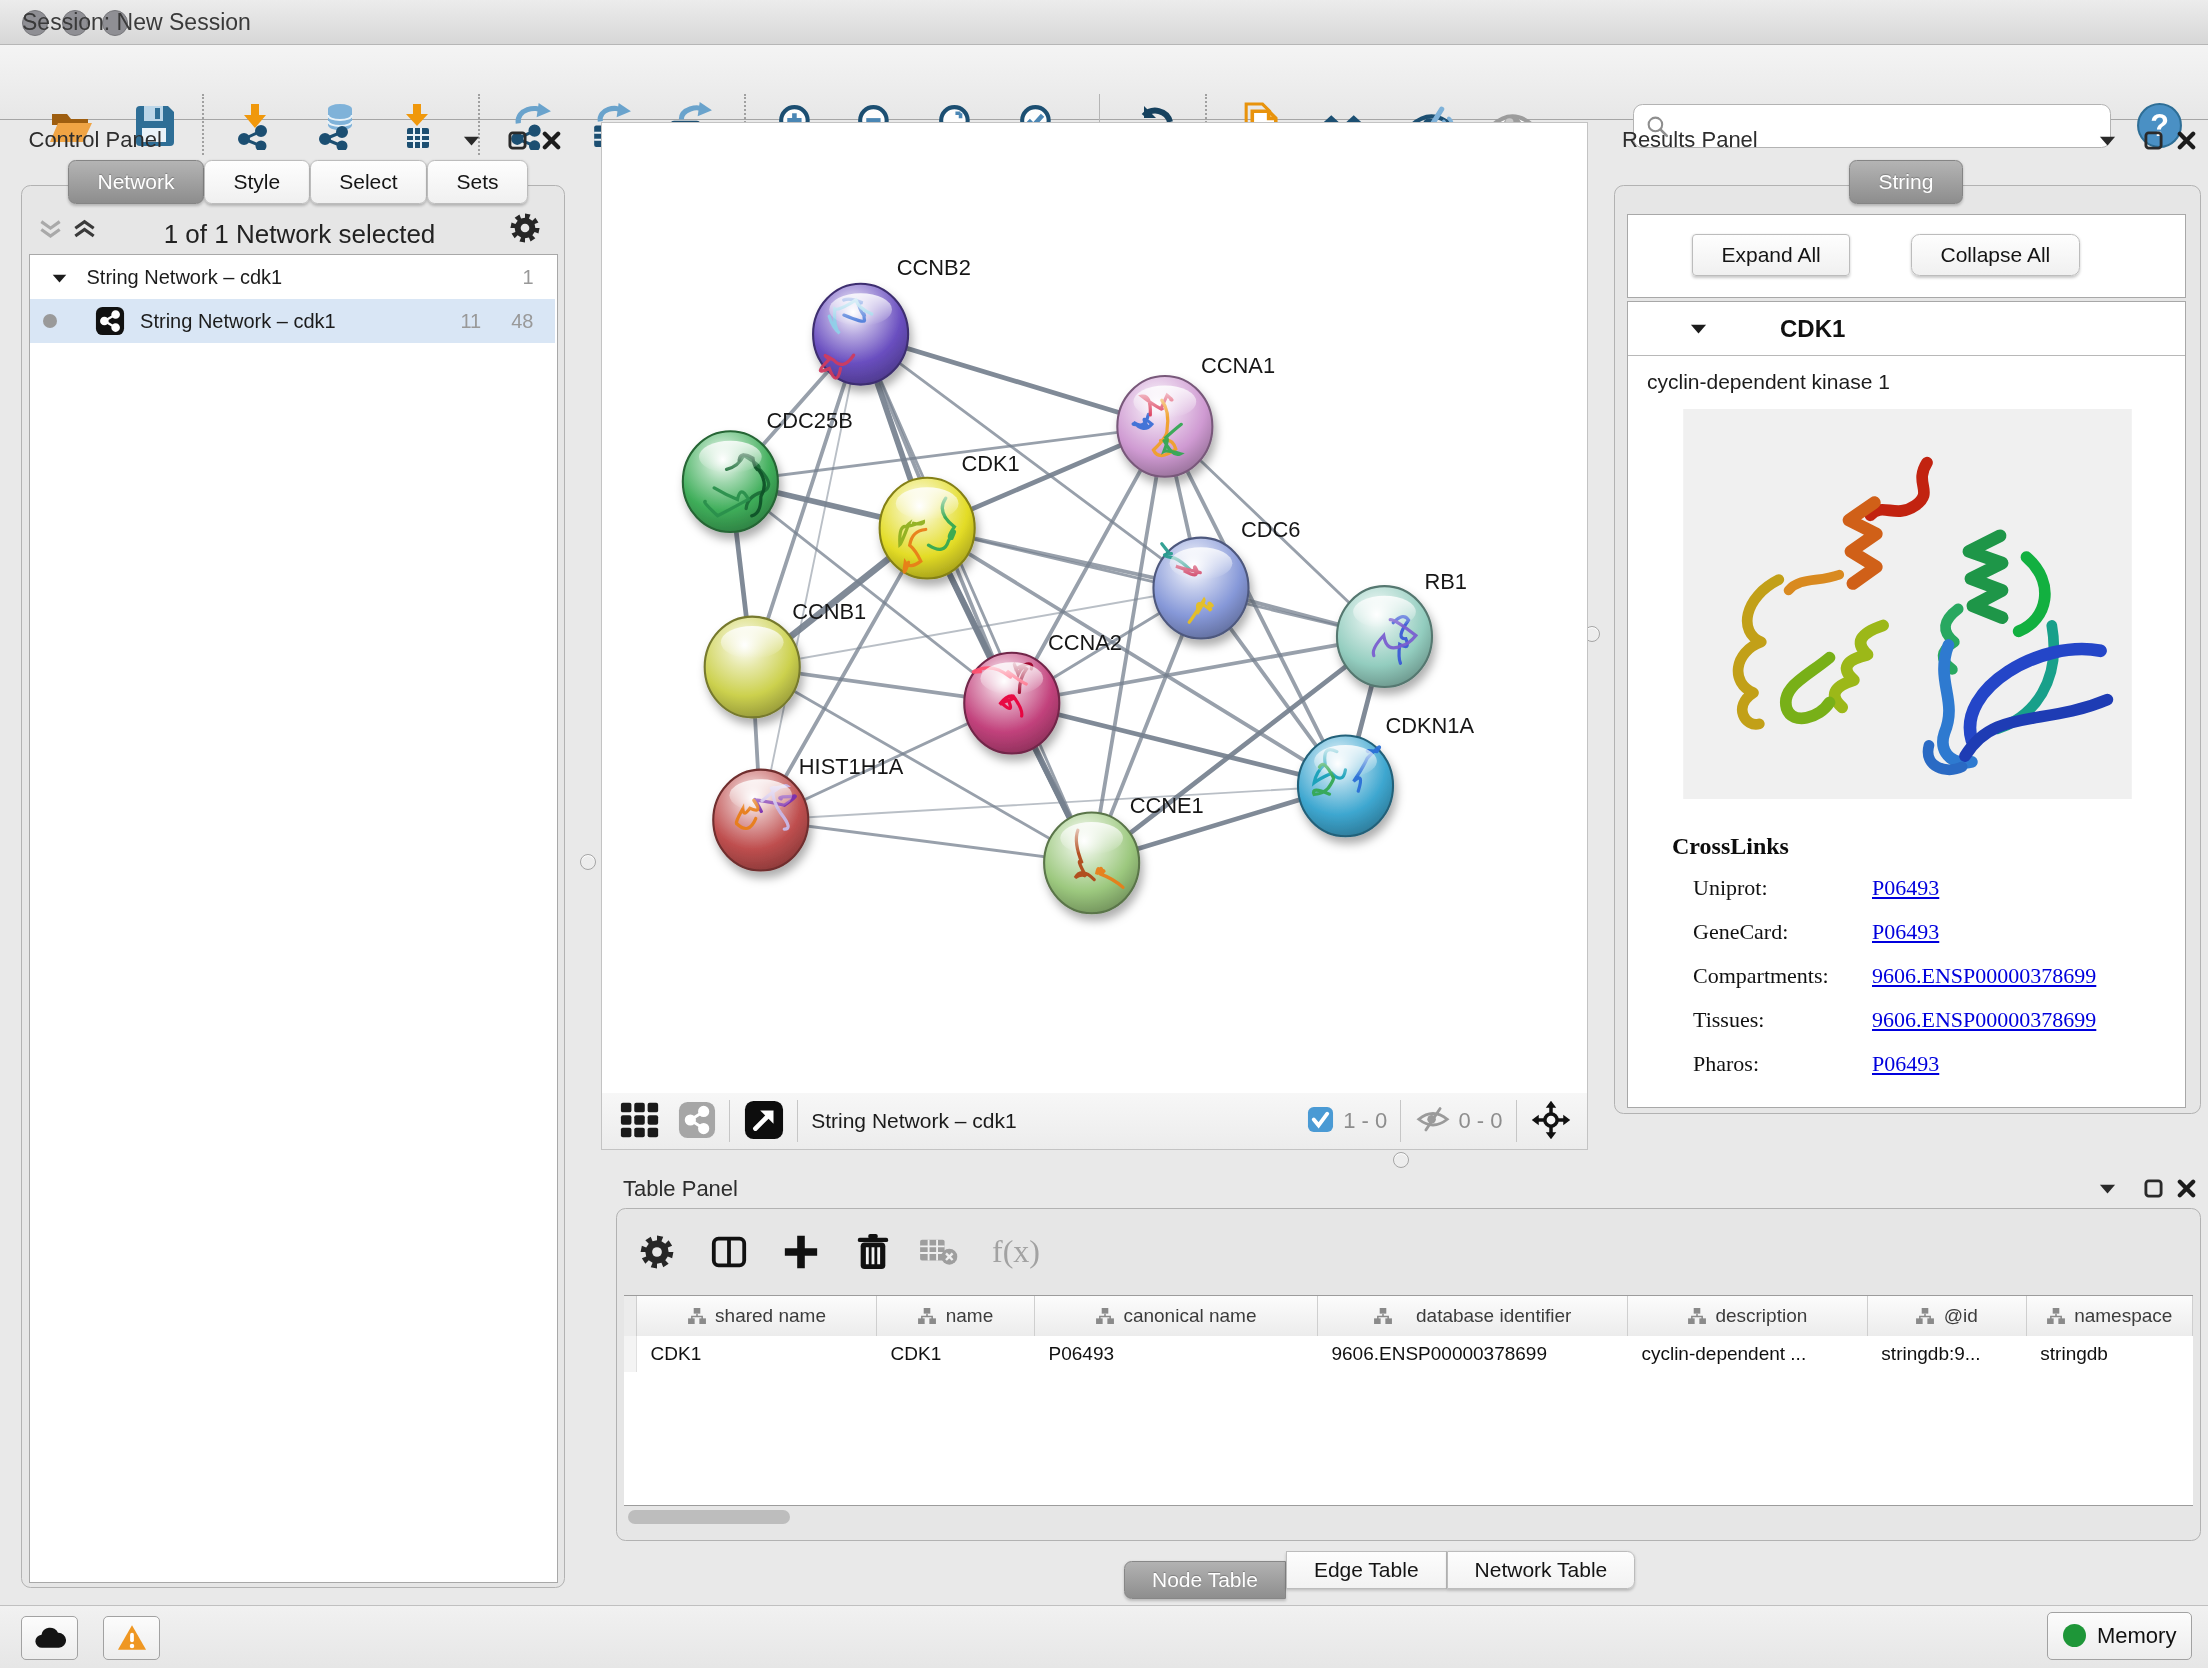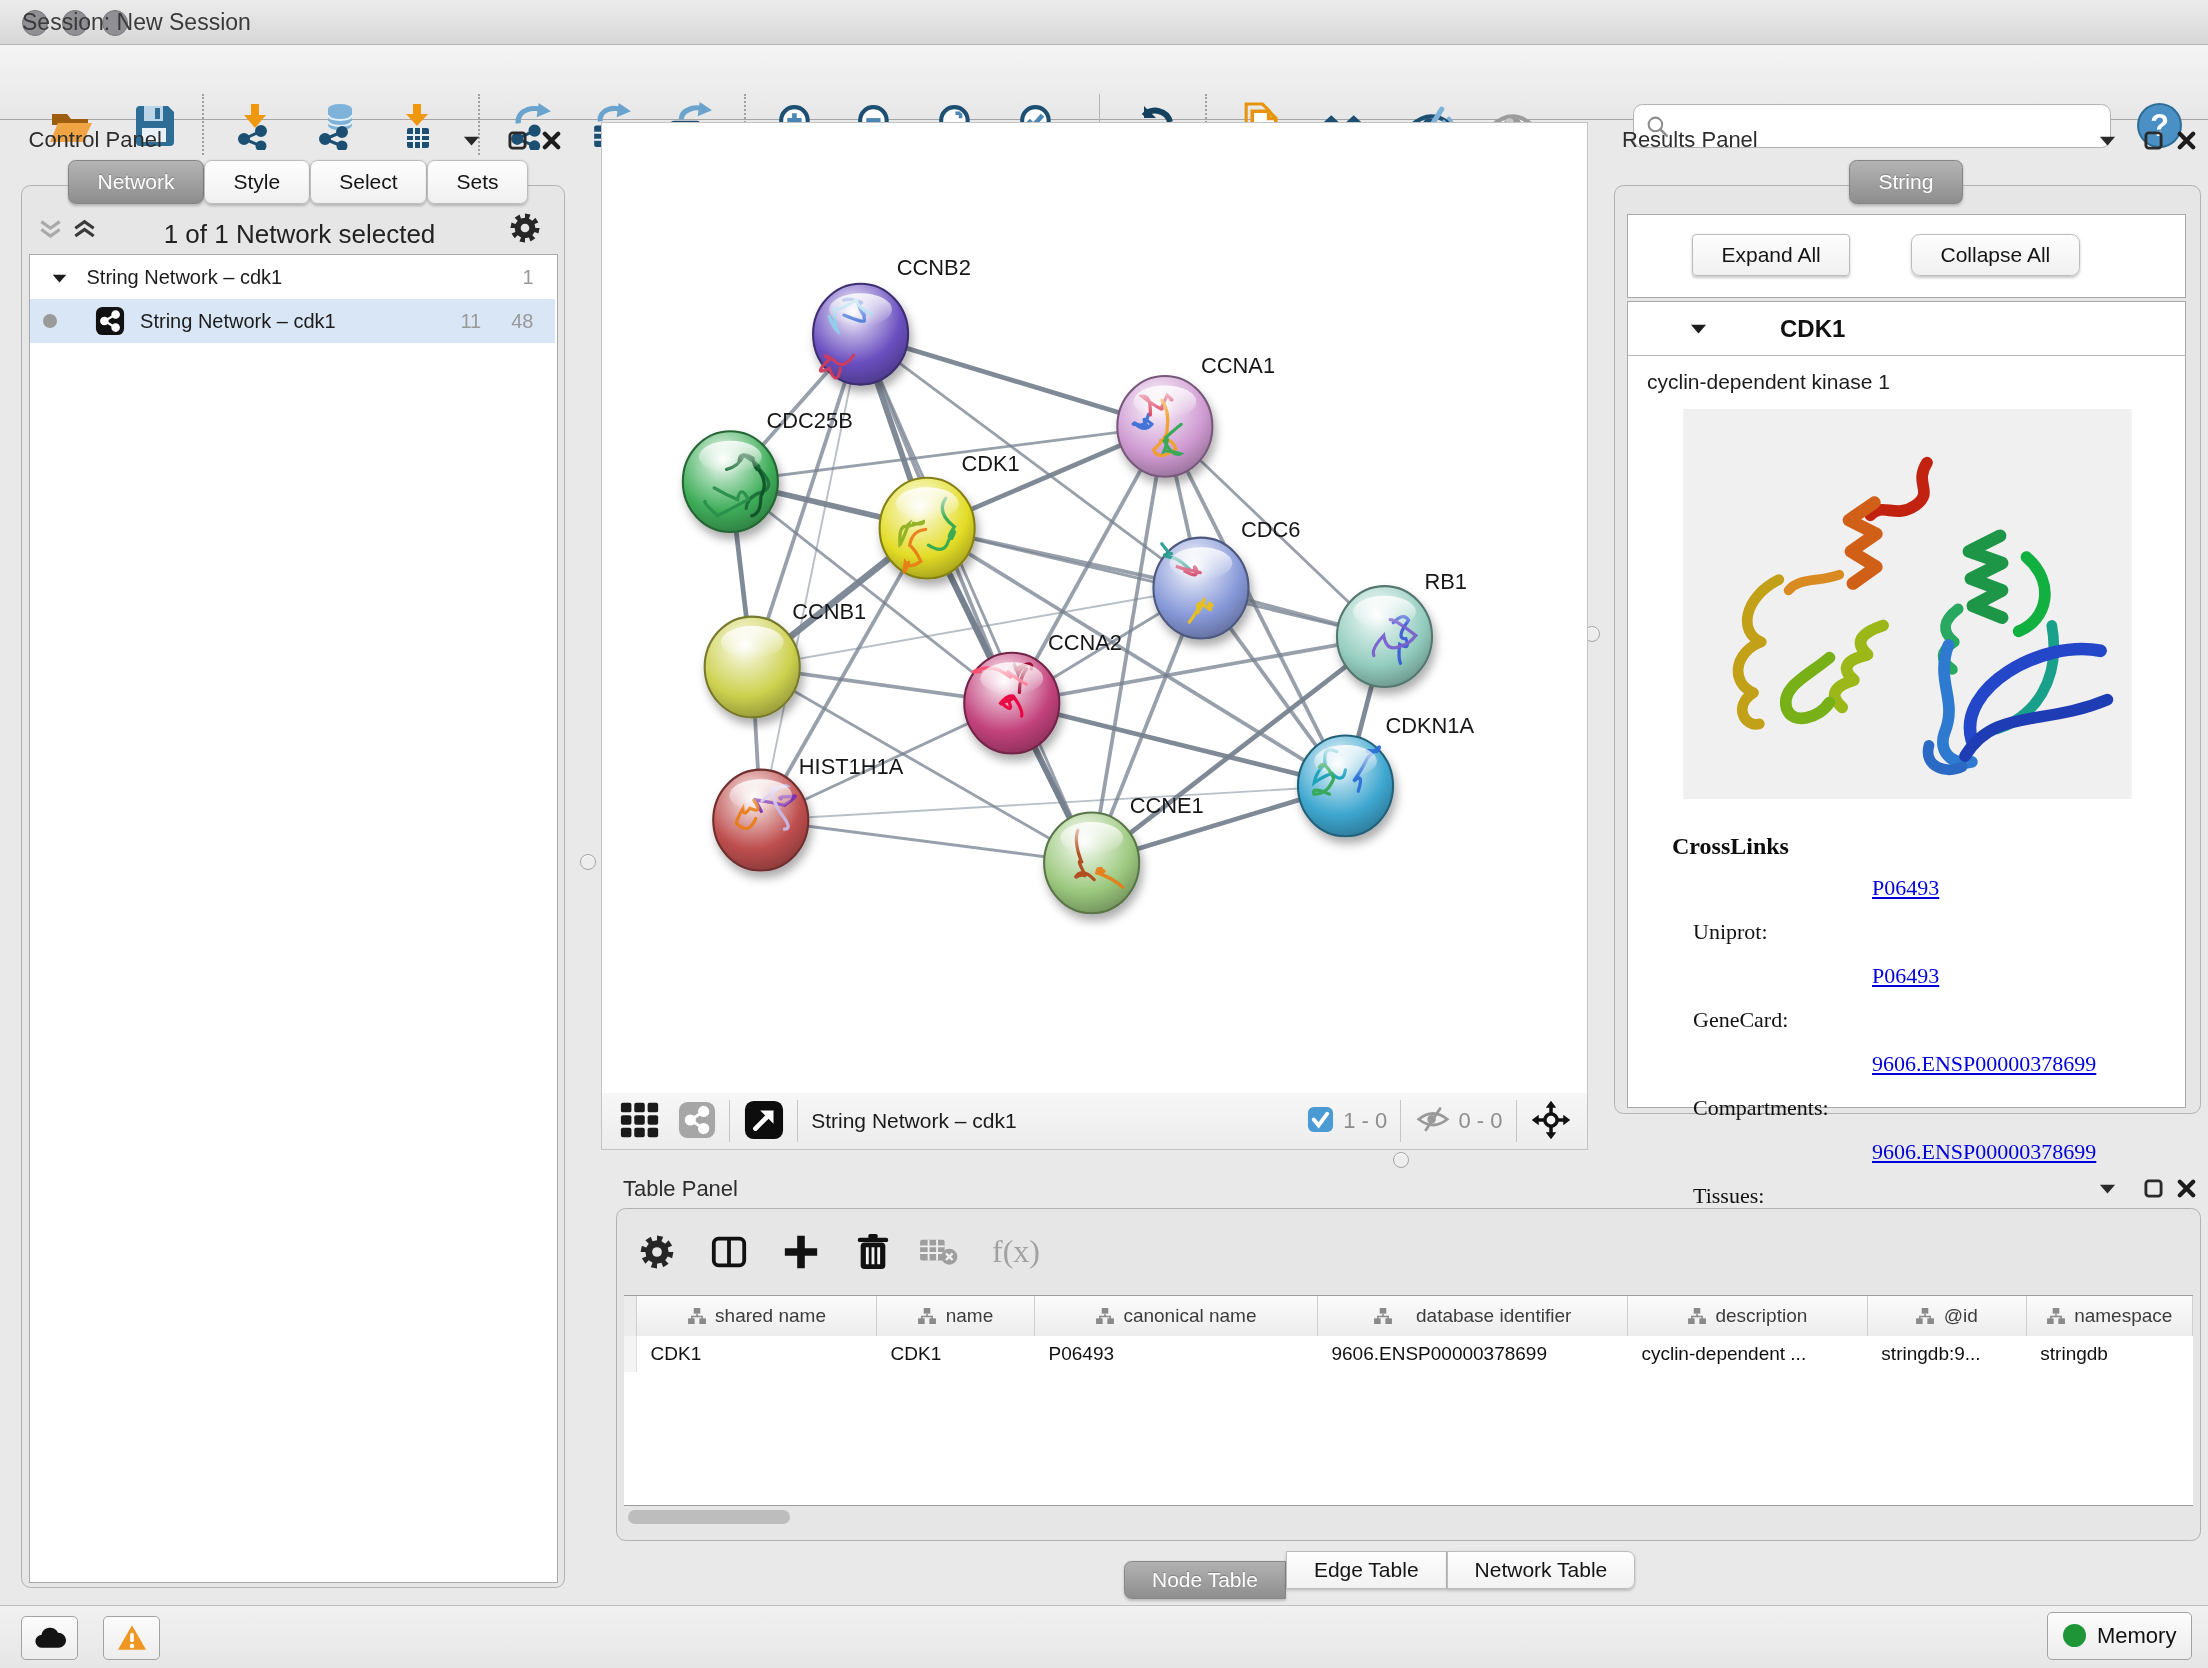--- a/index.html
+++ b/index.html
@@ -27,21 +27,21 @@
   .treerow{position:absolute;left:29.5px;width:525px;display:flex;align-items:center;font-size:20px;color:#1c1c1c;}
   .count{color:#999;font-size:20px;}
   
   .canvas{left:601px;top:122px;width:985px;height:971px;background:#fff;border:1px solid #c3c3c3;}
   .netbar{left:601px;top:1093px;width:985px;height:56px;background:linear-gradient(#f7f7f7,#ececec);border:1px solid #c3c3c3;border-top:none;display:flex;align-items:center;}
   .nsep{width:1px;height:42px;background:#c6c6c6;margin:0 13.3px;}
   .netbar .ntitle{font-size:21px;color:#1b1b1b;}
   .ncount{font-size:22px;color:#8d8d8d;}
   
   .cl-row{display:flex;font-family:"Liberation Serif",serif;font-size:22px;color:#111;margin-bottom:18px;}
-  .cl-label{width:179px;margin-top:44px;}
+  .cl-label{width:179px;}
   .cl-link{color:#0000dd;text-decoration:underline;}
   
   .th{height:40px;background:linear-gradient(#fcfcfc,#ececec);border-right:1px solid #cfcfcf;display:flex;align-items:center;justify-content:center;gap:9.5px;font-size:19px;color:#3c3c3c;box-sizing:border-box;}
   .td{height:36px;display:flex;align-items:center;padding-left:13.3px;font-size:19px;color:#101010;box-sizing:border-box;}
   .toolicon{position:absolute;top:1225px;width:53px;height:53px;display:flex;align-items:center;justify-content:center;}
   
   .btab{height:36px;padding:0 27px;display:flex;align-items:center;font-size:21px;color:#141414;background:linear-gradient(#fdfdfd,#f2f2f2);border:1px solid #bcbcbc;box-shadow:0 1.9px 2.9px rgba(0,0,0,.2);}
   .btab.sel{background:linear-gradient(#b2b2b2,#8e8e8e);color:#fff;text-shadow:0 -1px 1px rgba(0,0,0,.25);border-color:#878787;}
   .statusbar{left:0;top:1605px;width:2208px;height:63px;background:linear-gradient(#f1f1f1,#e6e6e6);border-top:1px solid #c0c0c0;}
   .sbtn{position:absolute;top:9.5px;height:42px;background:linear-gradient(#fcfcfc,#ededed);border:1.9px solid #a2a2a2;border-radius:5px;display:flex;align-items:center;justify-content:center;}

